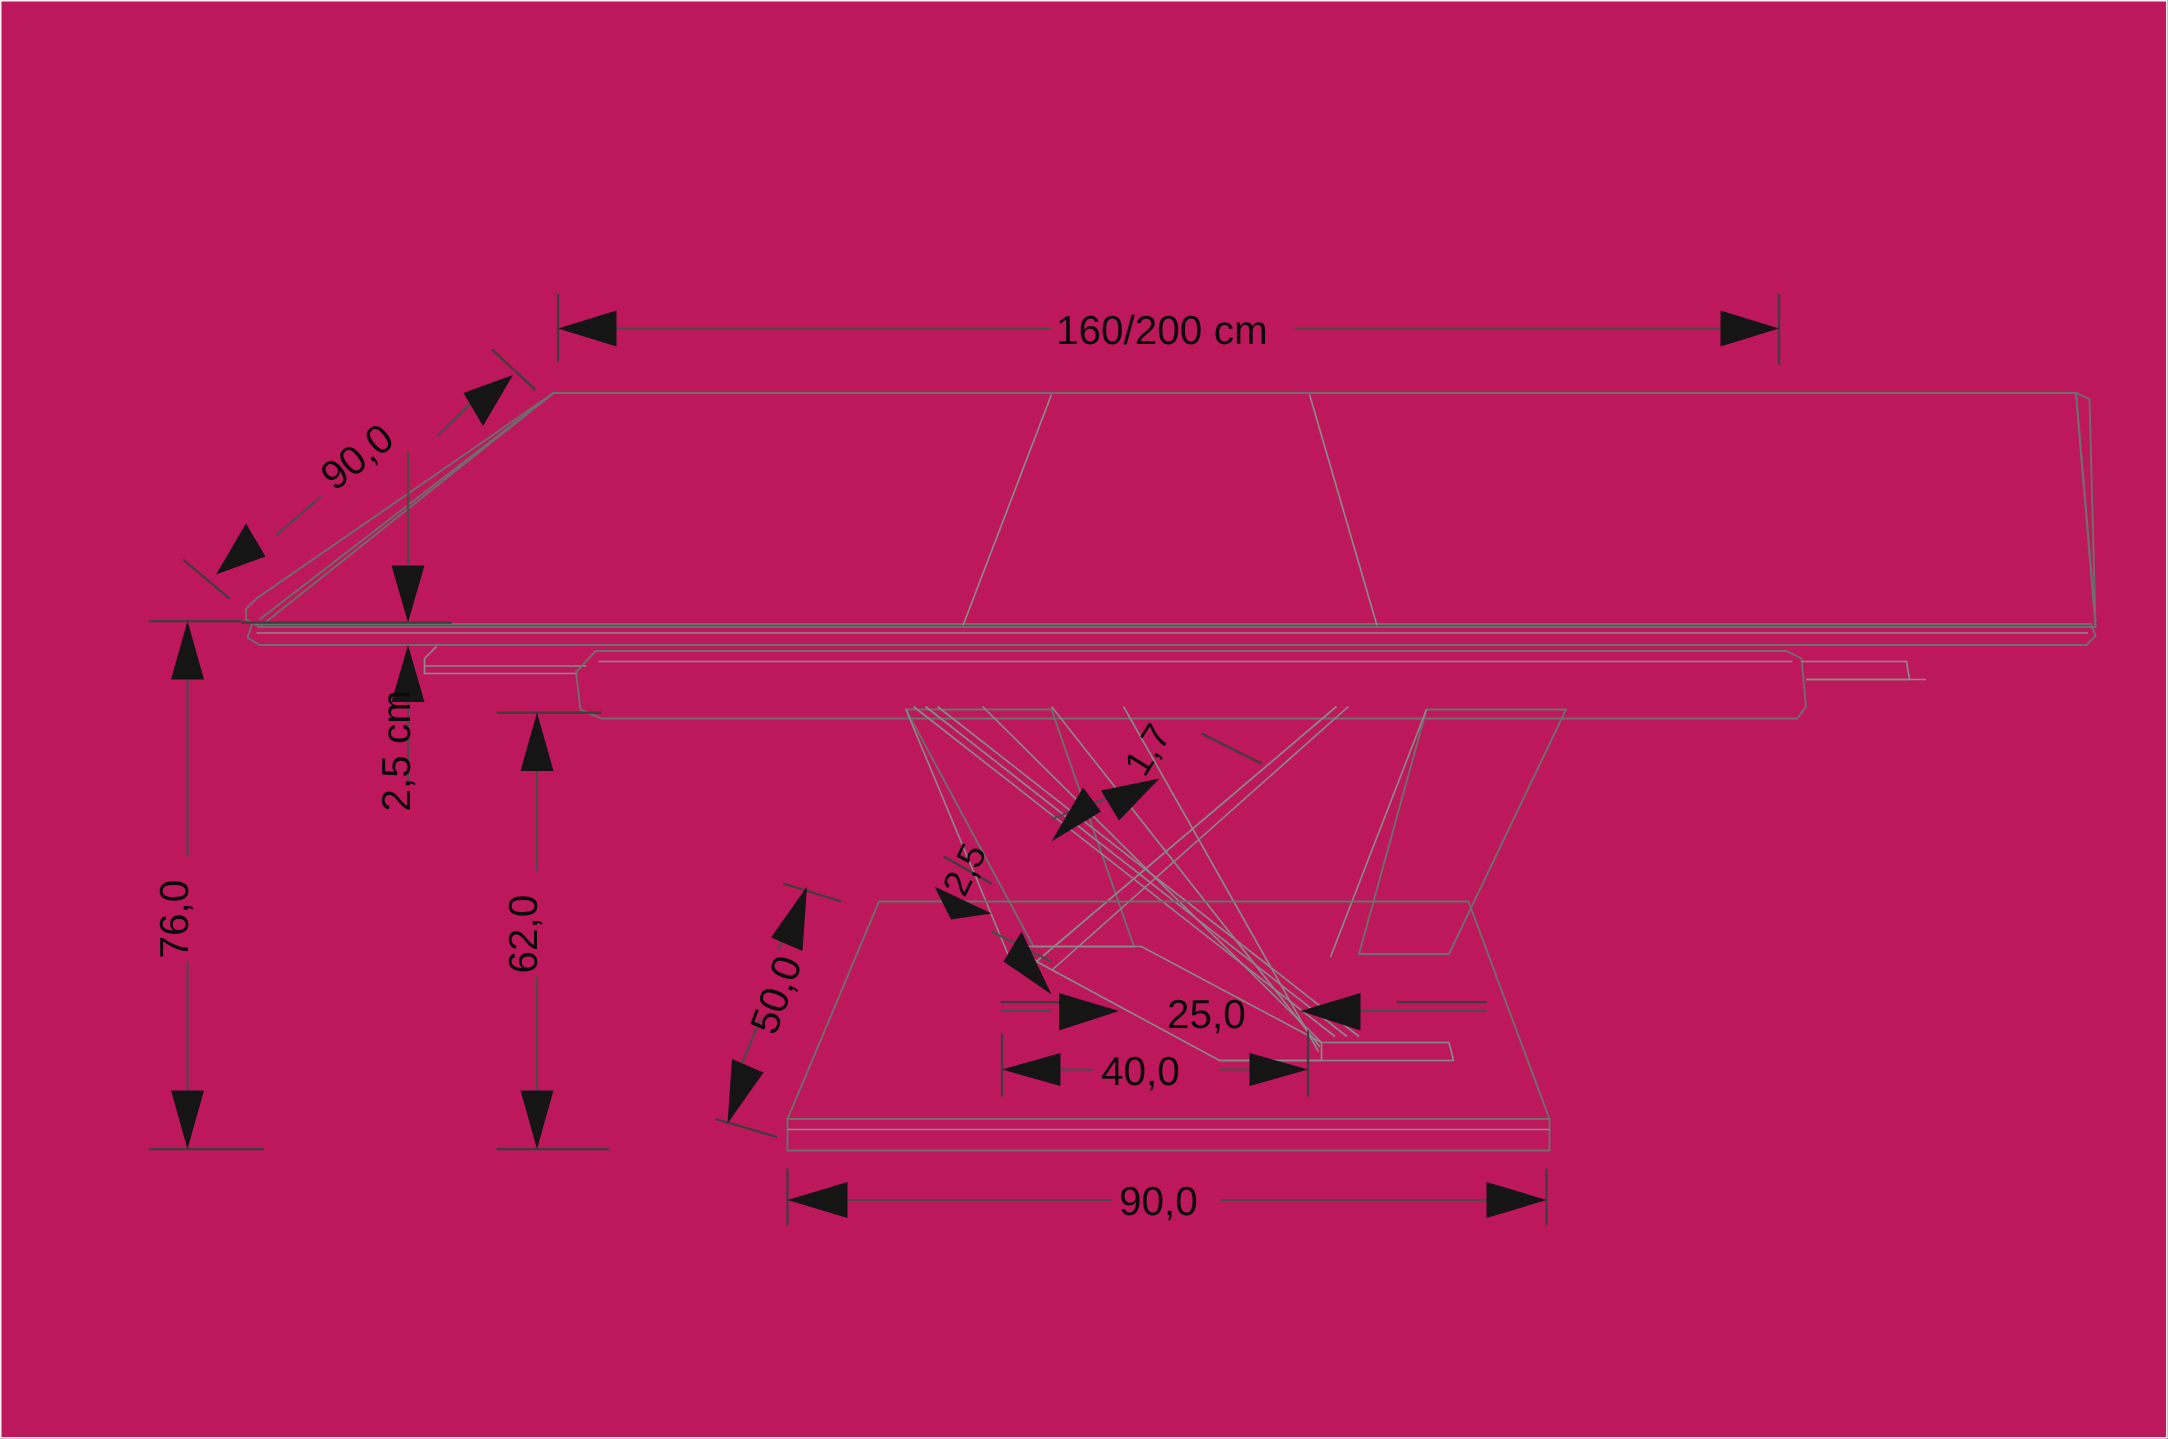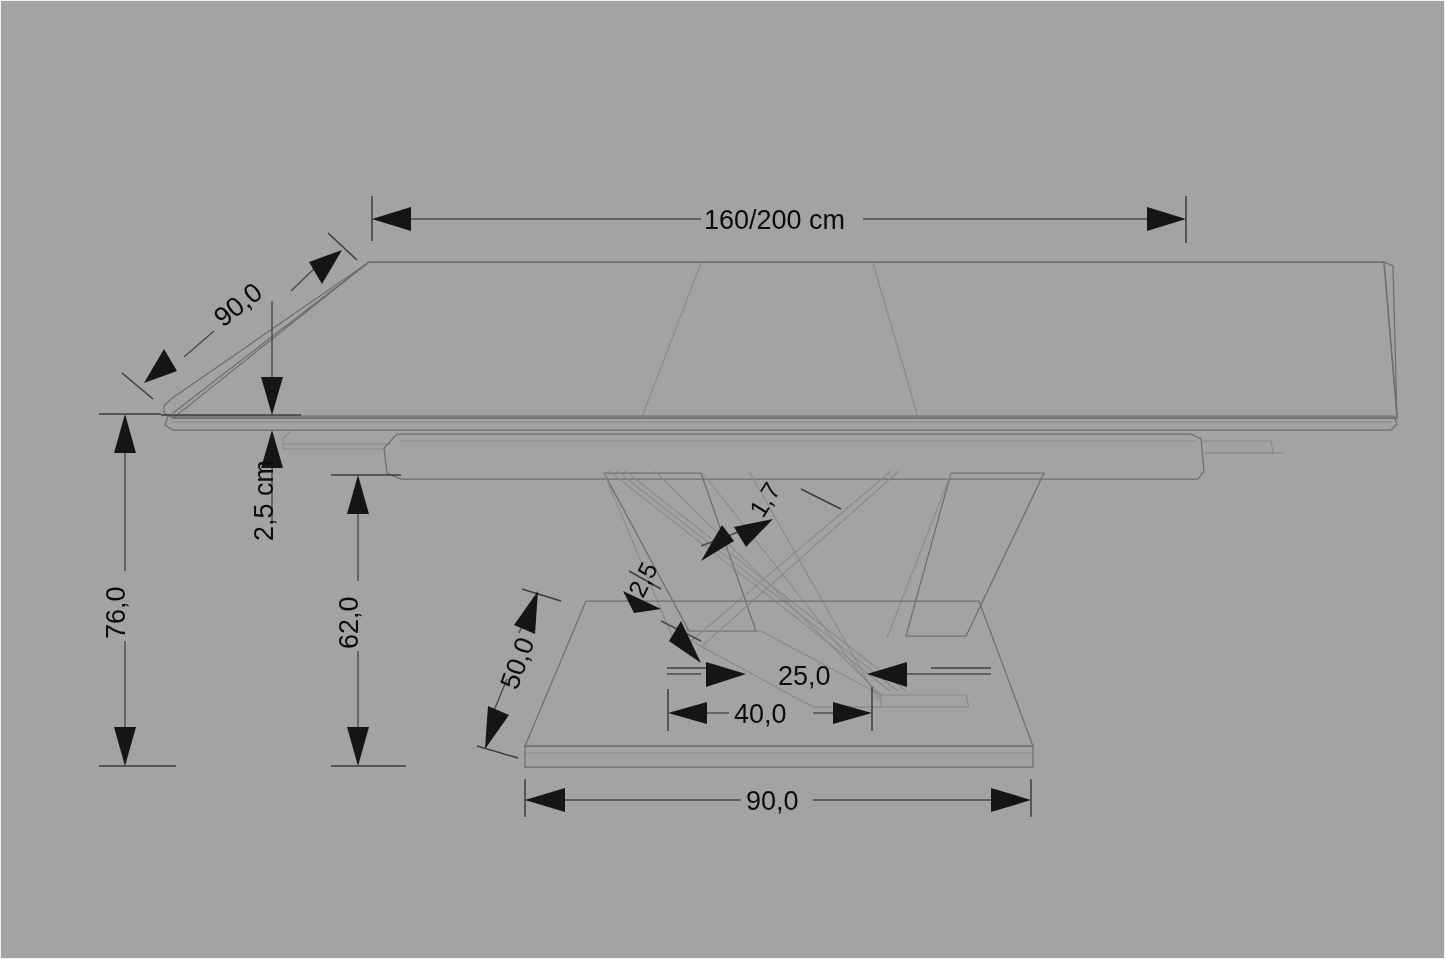--- a/index.html
+++ b/index.html
@@ -8,21 +8,21 @@
     padding: 0;
     background: #ffffff;
   }
   body {
     font-family: "Liberation Sans", sans-serif;
   }
   #canvas-wrap {
     position: relative;
     width: 1445px;
     height: 959px;
-    background: #a3a3a3;
+    background: #be185d;
     overflow: hidden;
     border: 1px solid #f2f2f2;
     box-sizing: border-box;
   }
   #drawing-svg {
     position: absolute;
     left: 0;
     top: 0;
     width: 1445px;
     height: 959px;

